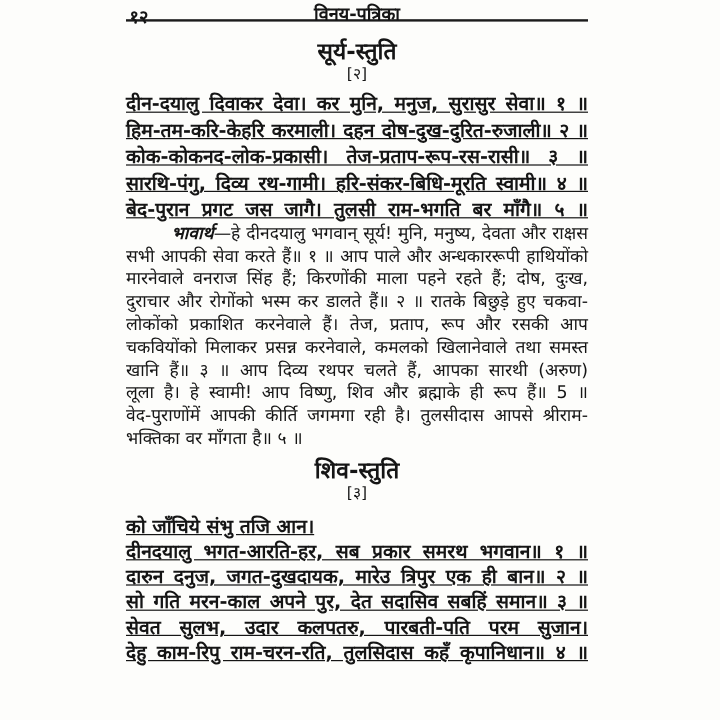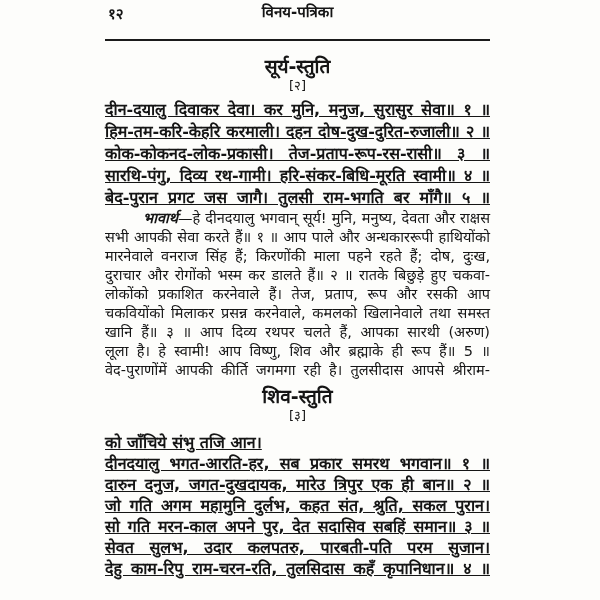--- a/index.html
+++ b/index.html
@@ -19,21 +19,21 @@
   }
   .content {
     position: absolute;
     left: 105px;
     top: 0;
     width: 385px;
   }
   
   .header {
     position: relative;
-    height: 38px;
+    height: 15px;
     padding-top: 3px;
     box-sizing: border-box;
   }
   .page-num {
     position: absolute;
     left: 3px;
     top: 3px;
     font-size: 15px;
     font-weight: bold;
   }
@@ -119,29 +119,29 @@
     <div class="bhavarth">
       <div class="para-line first"><span class="bold-label">भावार्थ</span><span>—हे दीनदयालु भगवान् सूर्य! मुनि, मनुष्य, देवता और राक्षस</span></div>
       <div class="para-line">सभी आपकी सेवा करते हैं॥ १ ॥ आप पाले और अन्धकाररूपी हाथियोंको</div>
       <div class="para-line">मारनेवाले वनराज सिंह हैं; किरणोंकी माला पहने रहते हैं; दोष, दुःख,</div>
       <div class="para-line">दुराचार और रोगोंको भस्म कर डालते हैं॥ २ ॥ रातके बिछुड़े हुए चकवा-</div>
       <div class="para-line">लोकोंको प्रकाशित करनेवाले हैं। तेज, प्रताप, रूप और रसकी आप</div>
       <div class="para-line">चकवियोंको मिलाकर प्रसन्न करनेवाले, कमलको खिलानेवाले तथा समस्त</div>
       <div class="para-line">खानि हैं॥ ३ ॥ आप दिव्य रथपर चलते हैं, आपका सारथी (अरुण)</div>
       <div class="para-line">लूला है। हे स्वामी! आप विष्णु, शिव और ब्रह्माके ही रूप हैं॥ 5 ॥</div>
       <div class="para-line">वेद-पुराणोंमें आपकी कीर्ति जगमगा रही है। तुलसीदास आपसे श्रीराम-</div>
+      <div class="para-line last">भक्तिका वर माँगता है॥ ५ ॥</div>
     </div>
 
     <div class="section-heading second">शिव-स्तुति</div>
     <div class="section-index">[३]</div>
 
     <div class="verse-block shiva-block">
       <div class="verse-line short">को जाँचिये संभु तजि आन।</div>
       <div class="verse-line">दीनदयालु भगत-आरति-हर, सब प्रकार समरथ भगवान॥ १ ॥</div>
       <div class="verse-line">दारुन दनुज, जगत-दुखदायक, मारेउ त्रिपुर एक ही बान॥ २ ॥</div>
-      <div class="verse-line">जो गति अगम महामुनि दुर्लभ, कहत संत, श्रुति, सकल पुरान।</div>
       <div class="verse-line">सो गति मरन-काल अपने पुर, देत सदासिव सबहिं समान॥ ३ ॥</div>
       <div class="verse-line">सेवत सुलभ, उदार कलपतरु, पारबती-पति परम सुजान।</div>
       <div class="verse-line">देहु काम-रिपु राम-चरन-रति, तुलसिदास कहँ कृपानिधान॥ ४ ॥</div>
     </div>
 
   </div>
 </div>
 
 </body></html>

